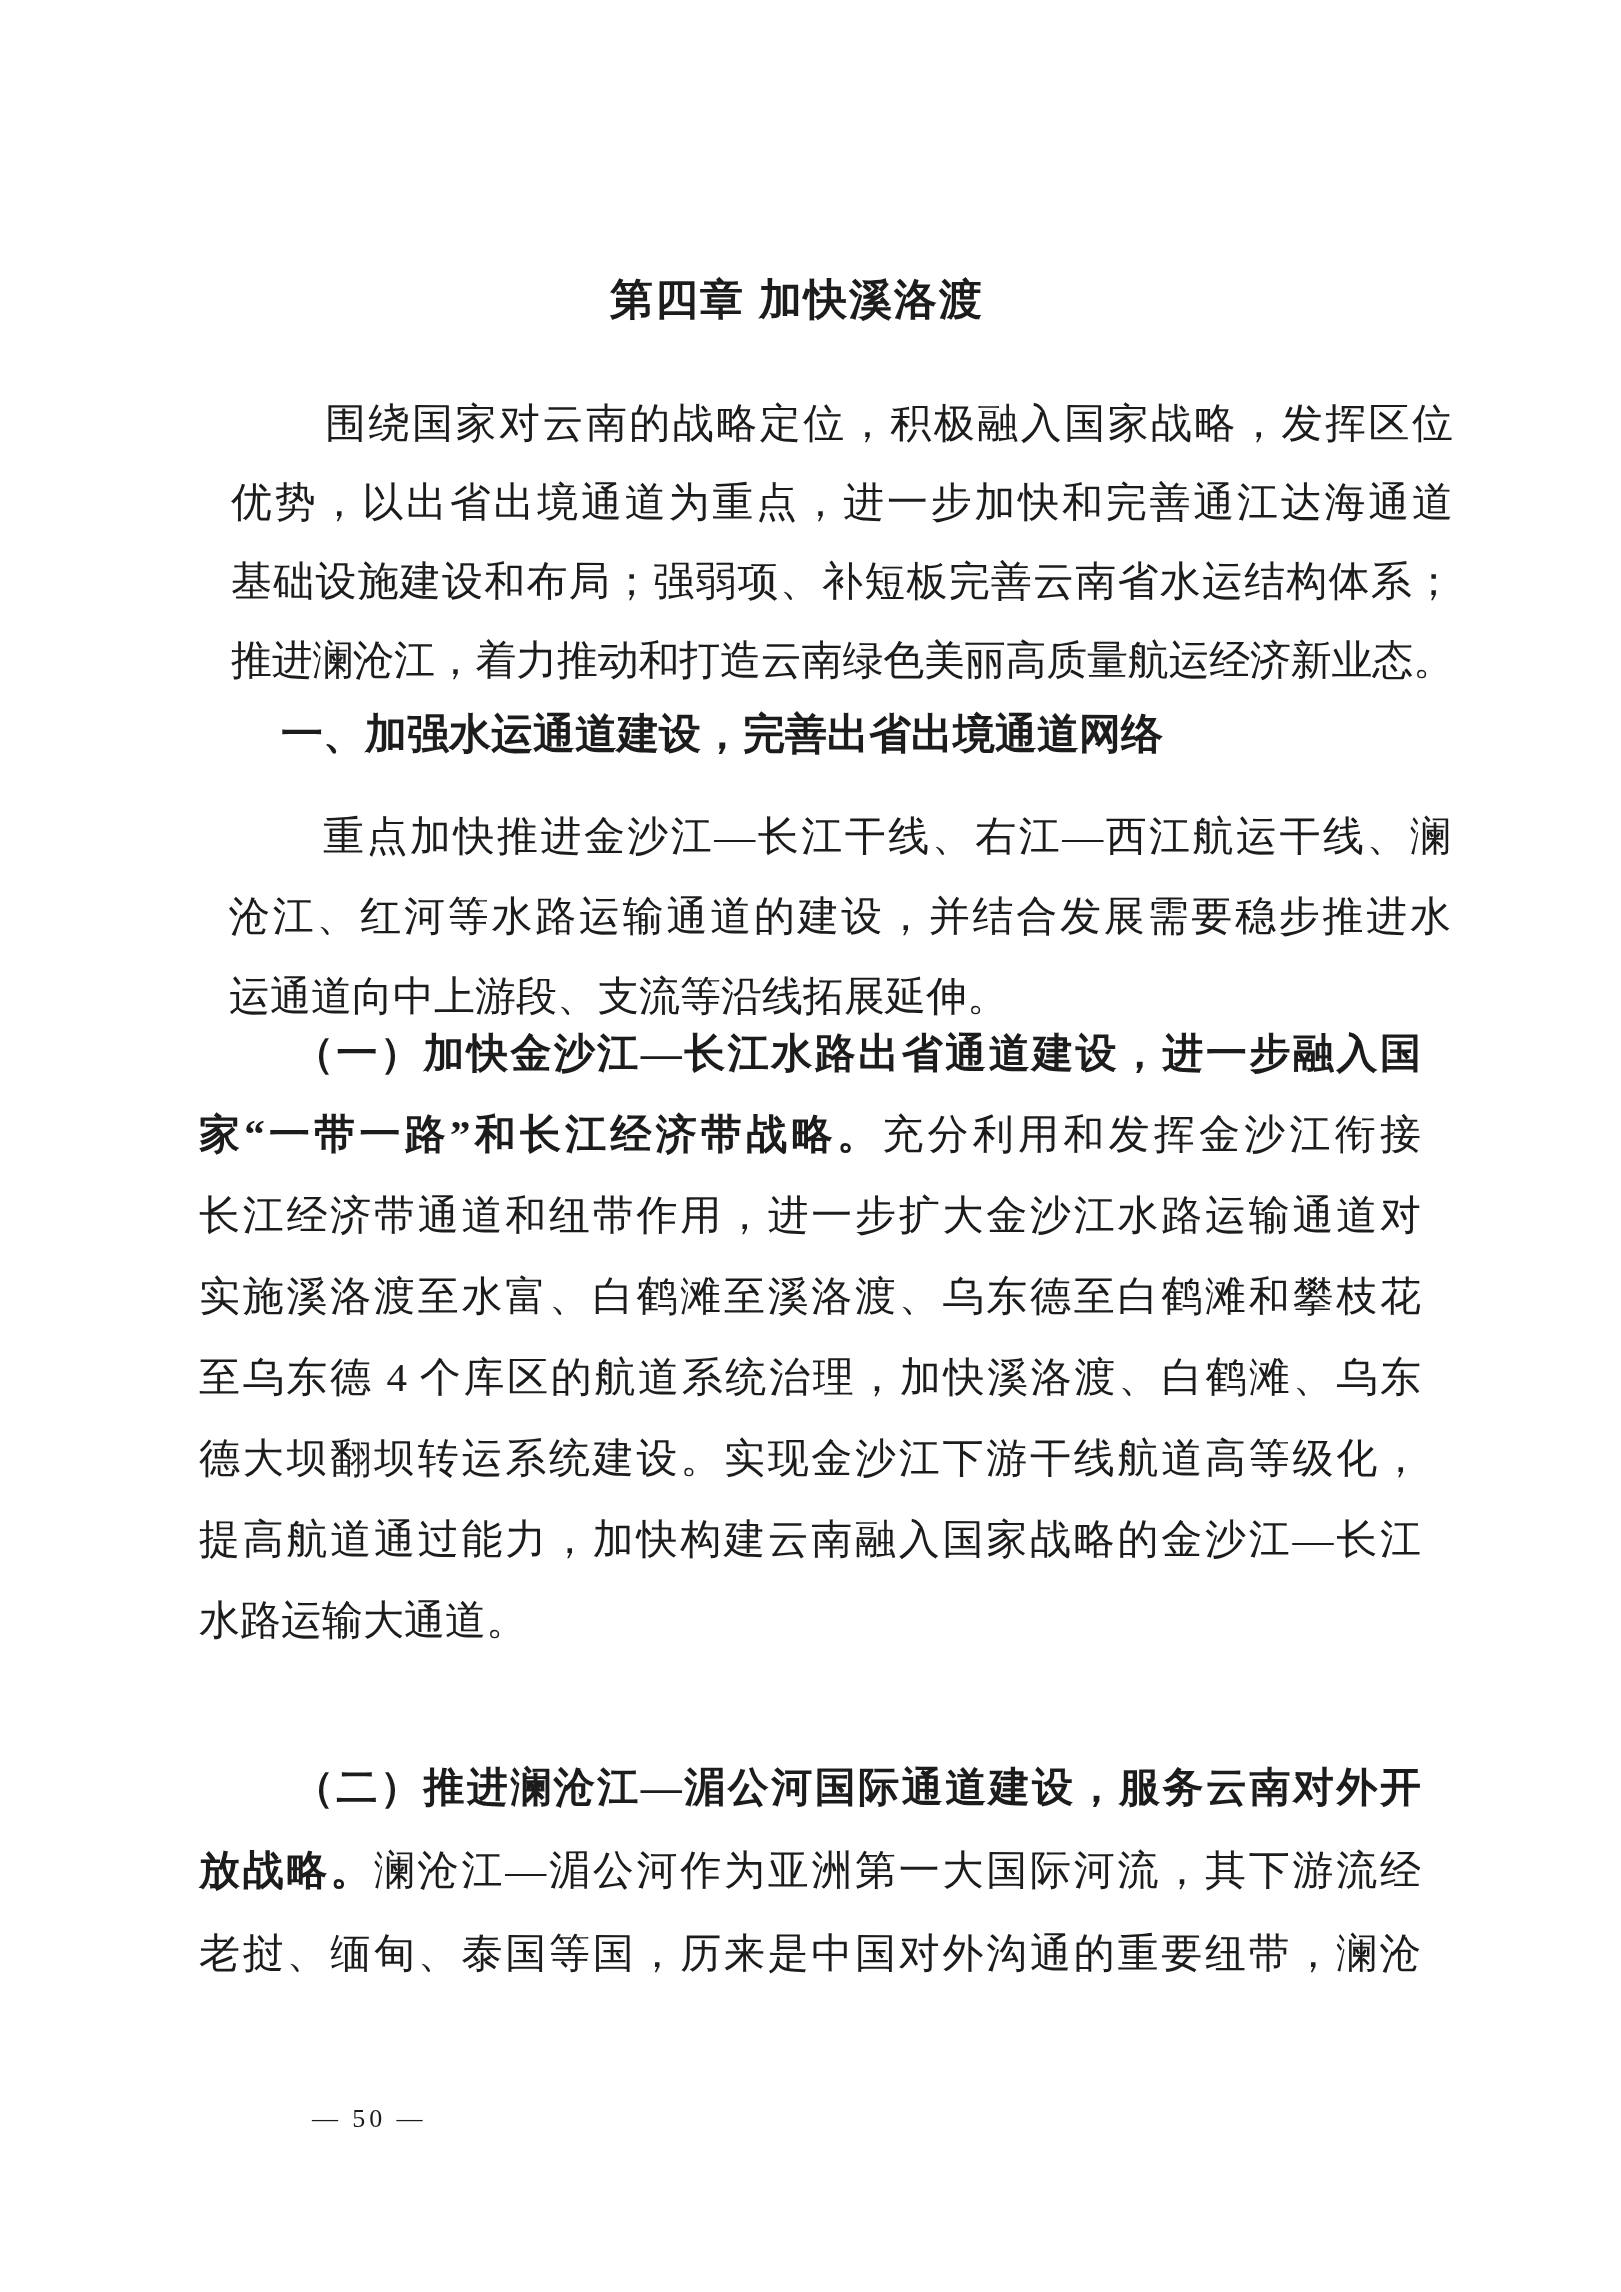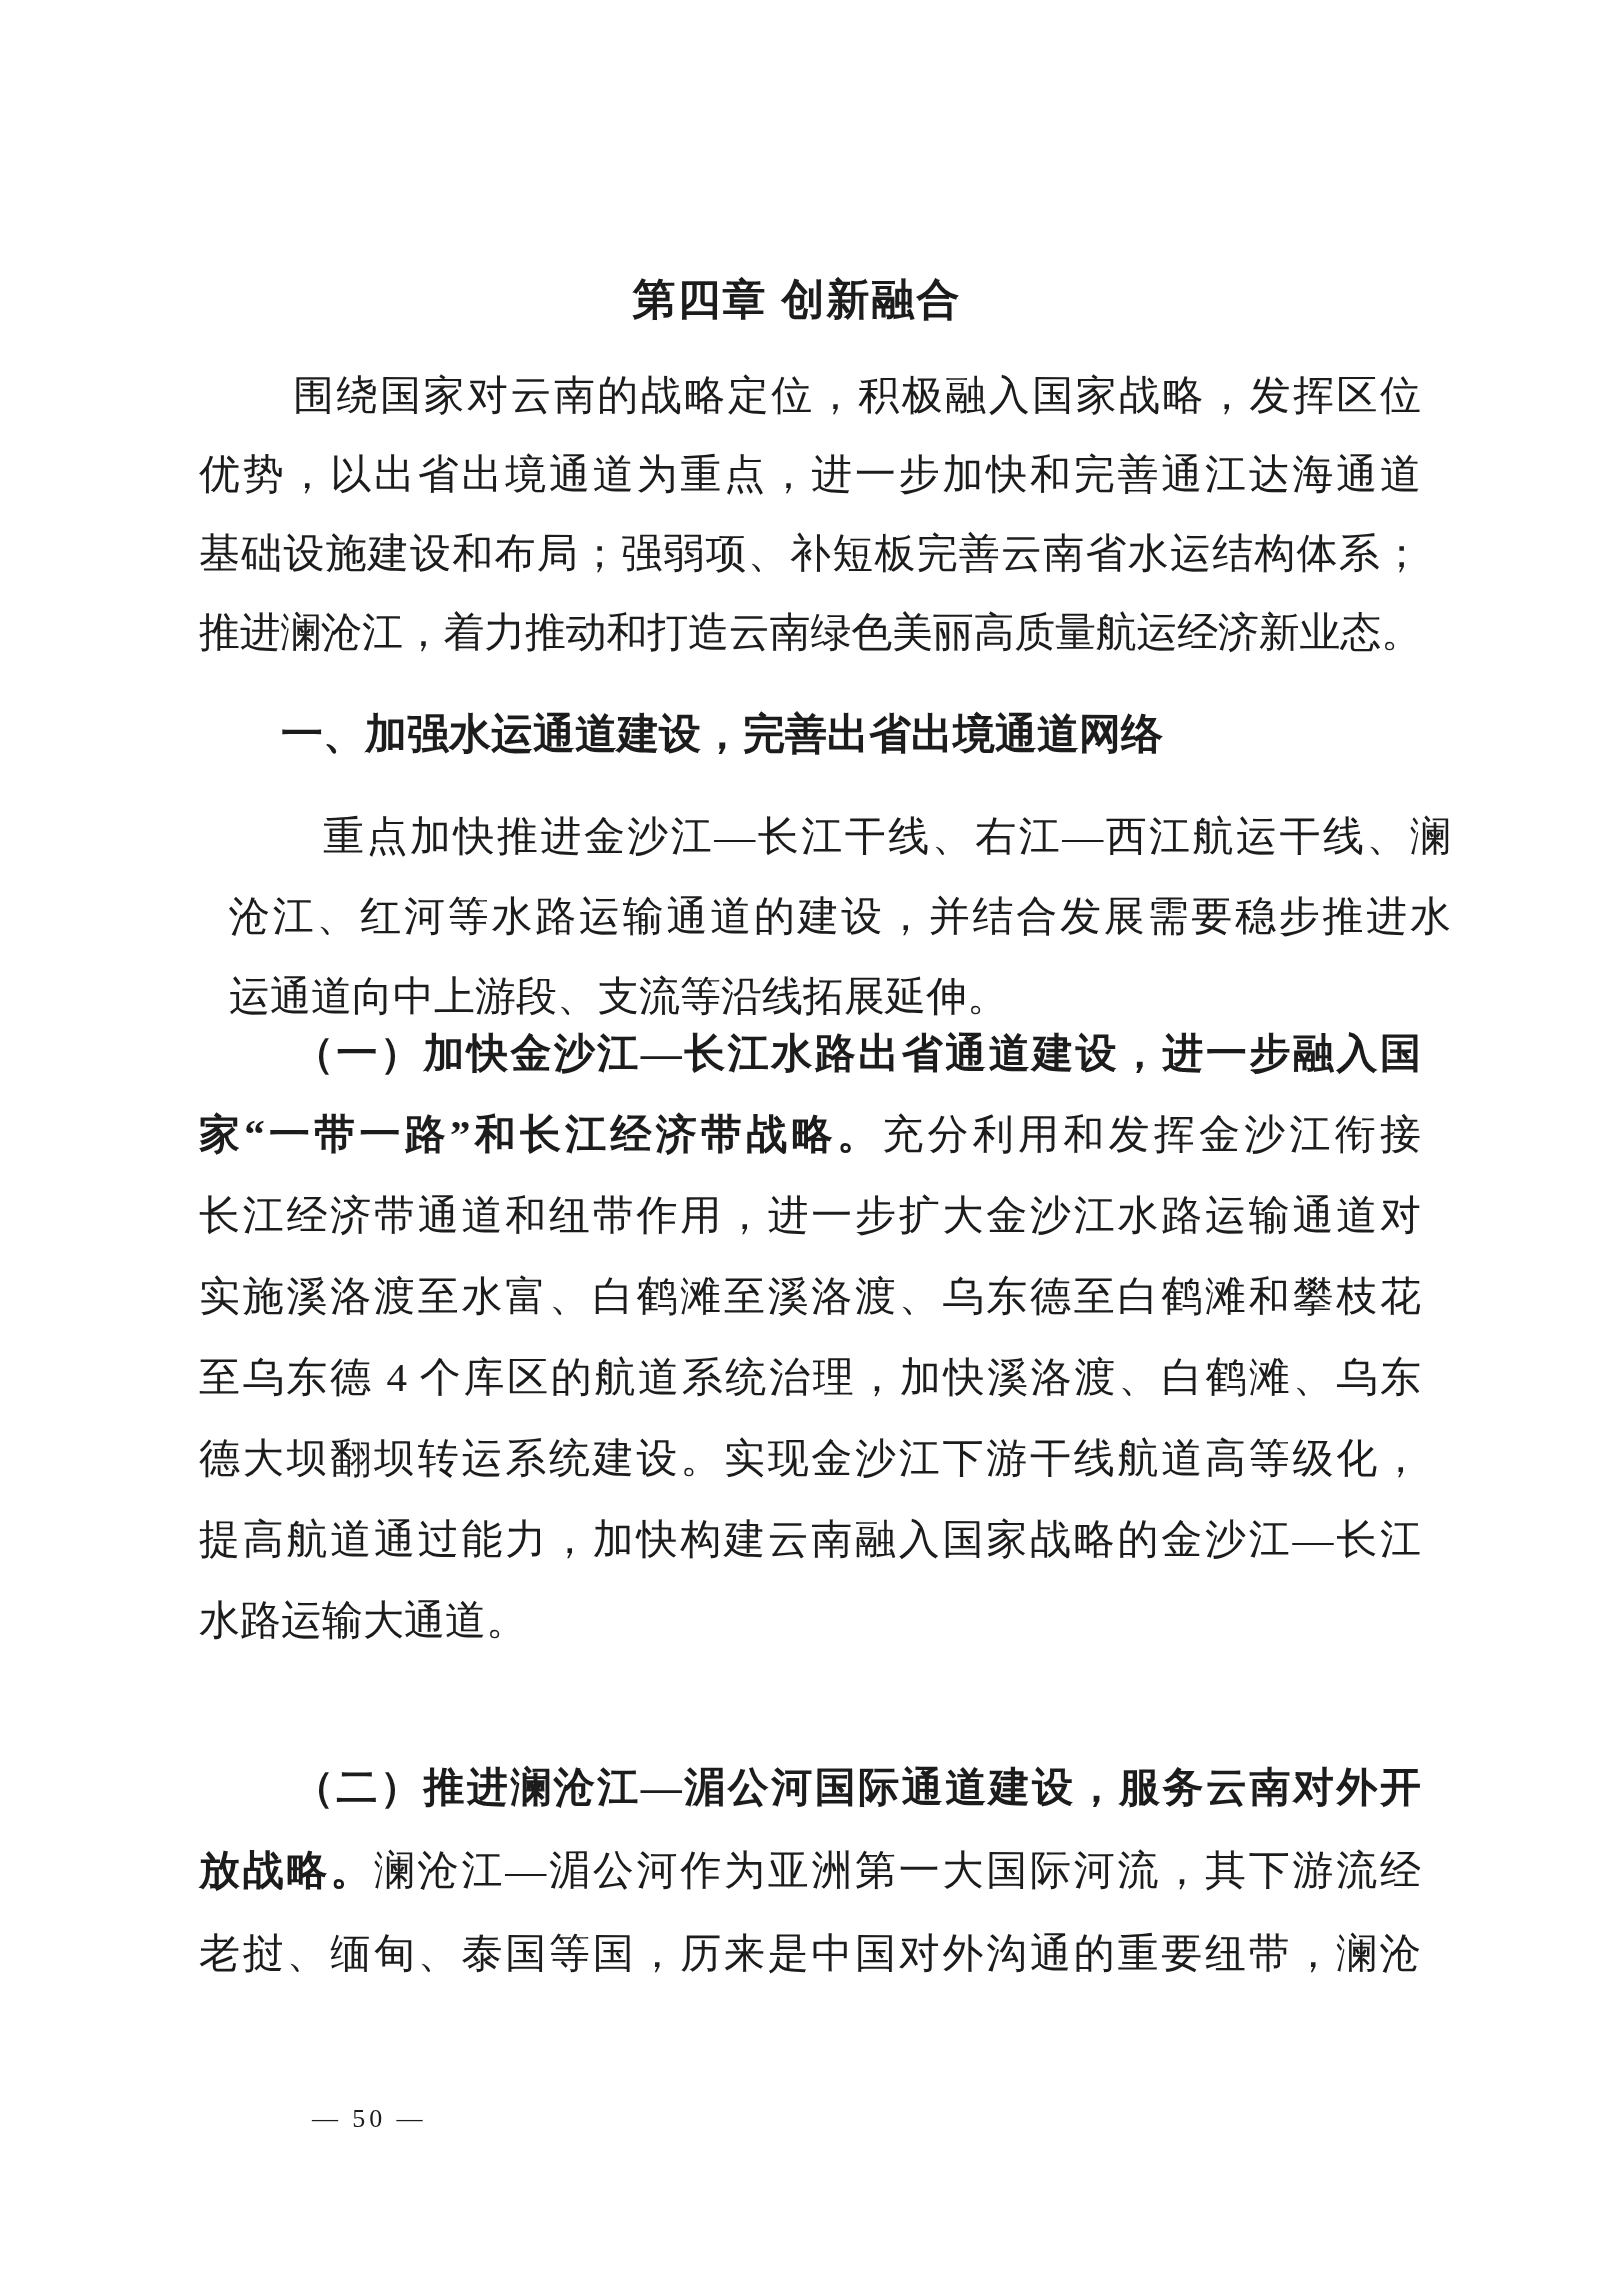--- a/index.html
+++ b/index.html
@@ -28,21 +28,21 @@
     letter-spacing: 2px;
   }
 
   .para {
     position: absolute;
     left: 199px;
     width: 1222px;
     font-size: 41px;
   }
 
-  .p1 { top: 356px;  line-height: 79px; }
+  .p1 { top: 384px;  line-height: 79px; margin-left: 32px; }
   .p2 { top: 796px;  line-height: 80px; margin-left: 30px; }
   .p3 { top: 1013px; line-height: 81px; }
   .p4 { top: 1746px; line-height: 83px; }
 
   .line { text-align: justify; text-justify: inter-character; }
   .line.full { text-align-last: justify; }
   .line.indent { text-indent: 94px; }
   .line.tight { letter-spacing: -1px; }
 
   .section-heading {
@@ -68,21 +68,21 @@
     font-size: 26px;
     line-height: 49px;
     letter-spacing: 3.9px;
   }
 </style>
 </head>
 <body>
 
 <div class="page">
 
-  <h1 class="chapter-title">第四章 创新融合</h1>
+  <h1 class="chapter-title">第四章 加快溪洛渡</h1>
 
   <div class="para p1">
     <div class="line full indent">围绕国家对云南的战略定位，积极融入国家战略，发挥区位</div>
     <div class="line full">优势，以出省出境通道为重点，进一步加快和完善通江达海通道</div>
     <div class="line full tight">基础设施建设和布局；强弱项、补短板完善云南省水运结构体系；</div>
     <div class="line full tight">推进澜沧江，着力推动和打造云南绿色美丽高质量航运经济新业态。</div>
   </div>
 
   <h2 class="section-heading">一、加强水运通道建设，完善出省出境通道网络</h2>
 

